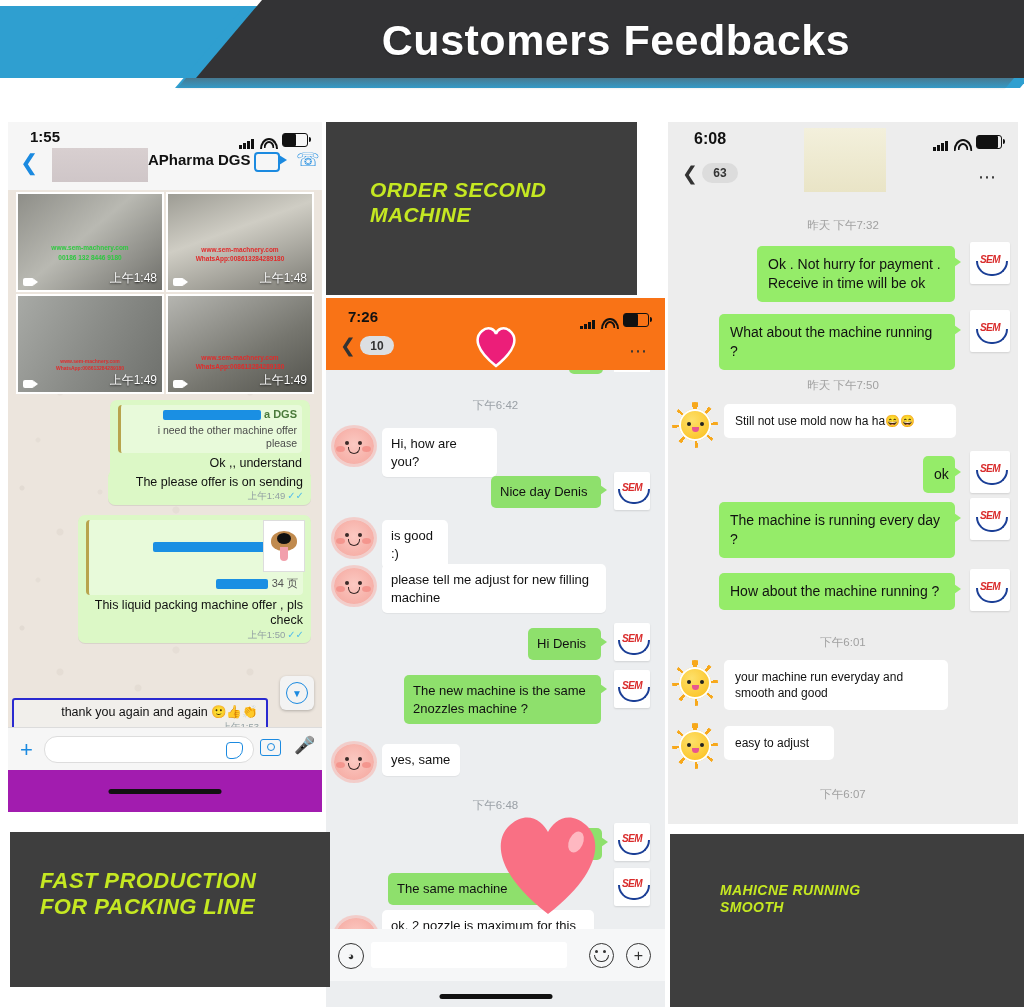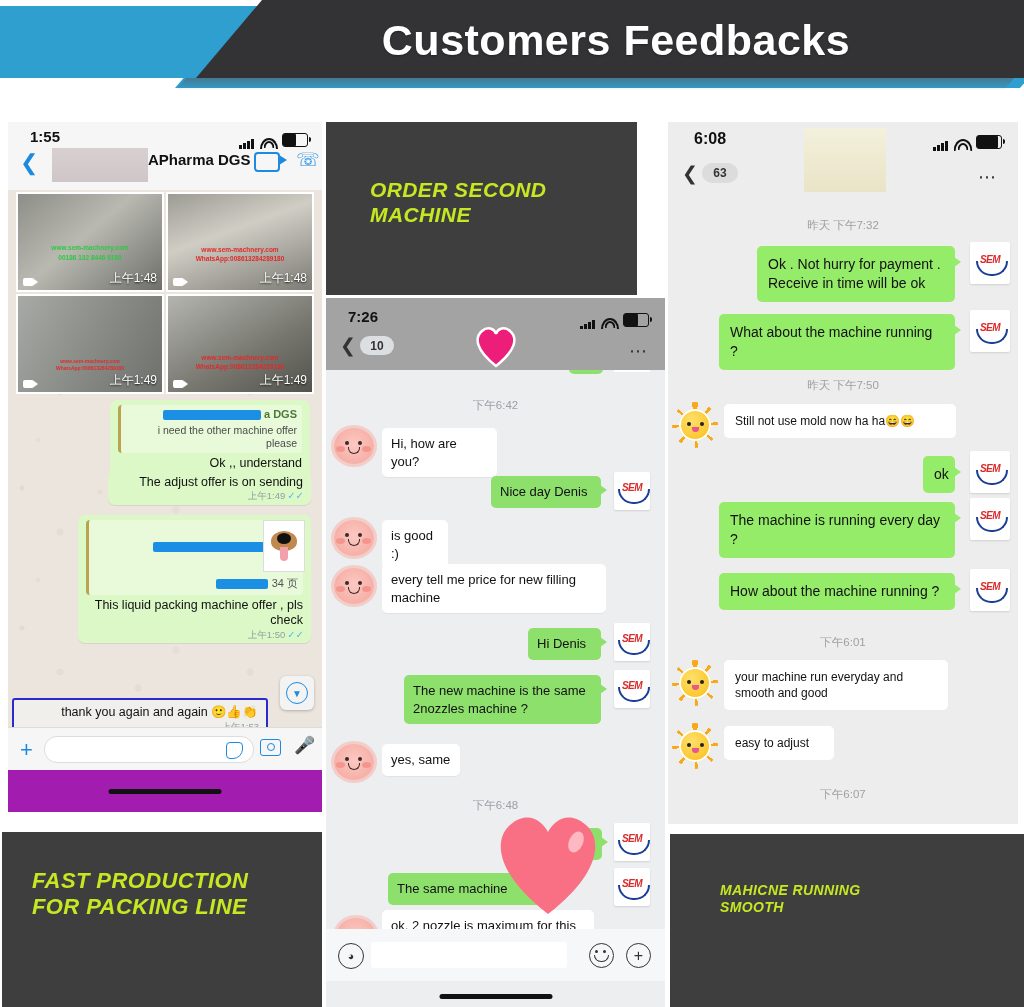--- a/index.html
+++ b/index.html
@@ -94,21 +94,21 @@
   #wa-input{position:absolute;left:0;bottom:0;width:314px;height:42px;background:#f6f6f6;border-top:1px solid #dcdcdc;}
   #wa-plus{position:absolute;left:12px;top:11px;color:#1b8ae0;font-size:22px;line-height:1;}
   #wa-field{position:absolute;left:36px;top:8px;width:208px;height:25px;background:#fff;border:1px solid #ddd;border-radius:13px;}
   #wa-sticker{position:absolute;right:10px;top:5px;width:15px;height:15px;border:1.5px solid #1b8ae0;border-radius:4px 4px 10px 4px;}
   #wa-cam{position:absolute;left:252px;top:11px;width:19px;height:15px;border:1.5px solid #1b8ae0;border-radius:3px;}
   #wa-cam::after{content:"";position:absolute;left:5.5px;top:3px;width:6px;height:6px;border:1.5px solid #1b8ae0;border-radius:50%;}
   #wa-mic{position:absolute;left:286px;top:9px;color:#1b8ae0;font-size:17px;line-height:1;}
 
   
   #p-mid{left:326px;top:298px;width:339px;height:709px;background:#eceef0;}
-  #mid-top{position:absolute;left:0;top:0;width:339px;height:72px;background:#a3a3a3;}
+  #mid-top{position:absolute;left:0;top:0;width:339px;height:72px;background:#f97316;}
   #mid-back{position:absolute;left:14px;top:38px;color:#333;font-size:19px;line-height:1;}
   #mid-badge{position:absolute;left:34px;top:38px;min-width:22px;height:19px;padding:0 6px;border-radius:10px;background:#dcdfe2;color:#333;font-size:12px;font-weight:bold;display:flex;align-items:center;justify-content:center;}
   #mid-dots{position:absolute;right:16px;top:44px;color:#333;font-size:18px;letter-spacing:2px;line-height:1;}
   #mid-heart{position:absolute;left:146px;top:26px;}
   #mid-body{position:absolute;left:0;top:72px;width:339px;height:580px;background:#eceef0;overflow:hidden;}
   .k-date{position:absolute;width:100%;text-align:center;color:#9aa0a6;font-size:11.5px;}
   .k-in{position:absolute;background:#fff;border-radius:5px;padding:7px 9px;font-size:13px;color:#111;line-height:1.35;box-sizing:border-box;box-shadow:0 1px 1px rgba(0,0,0,.05);}
   .k-out{position:absolute;background:#8ee06c;border-radius:5px;padding:7px 9px;font-size:13px;color:#111;line-height:1.35;box-sizing:border-box;}
   .k-out::after{content:"";position:absolute;right:-6px;top:9px;border-style:solid;border-width:5px 0 5px 7px;border-color:transparent transparent transparent #8ee06c;}
   .av-fuzz{position:absolute;width:40px;height:36px;border-radius:50%;background:radial-gradient(circle at 50% 45%,#fbc9c2 0%,#f7b3ab 60%,#f4a79f 100%);
@@ -230,21 +230,21 @@
         </div>
         <div style="font-size:10.5px;color:#4b4b4b;margin-top:2px;">i need the other machine offer please</div>
       </div>
       <div>Ok ,, understand</div>
       <div class="wa-time">
         <span>上午1:49</span><span class="ticks">✓✓</span>
       </div>
     </div>
 
     <div class="bub wa-out" style="left:100px;top:280px;width:203px;">
-      <div>The adjust offer is on sending</div>
+      <div>The please offer is on sending</div>
       <div class="wa-time">
         <span>上午1:49</span><span class="ticks">✓✓</span>
       </div>
     </div>
 
     <div class="bub wa-out" style="left:70px;top:325px;width:233px;">
       <div class="quote" style="position:relative;min-height:52px;">
         <div style="font-size:10px;color:#b8902a;">您</div>
         <div style="margin-top:4px;">
           <span class="redact" style="width:118px;"></span>
@@ -361,21 +361,21 @@
     </div>
     <div class="k-in" style="left:56px;top:150px;width:66px;">is good :)</div>
 
     <div class="av-fuzz" style="left:8px;top:198px;">
       <div class="ck l"></div>
         <div class="ck r"></div>
         <div class="eye l"></div>
         <div class="eye r"></div>
         <div class="mouth"></div>
     </div>
-    <div class="k-in" style="left:56px;top:194px;width:224px;">every tell me price for new filling machine</div>
+    <div class="k-in" style="left:56px;top:194px;width:224px;">please tell me adjust for new filling machine</div>
 
     <div class="k-out" style="left:202px;top:258px;width:73px;">Hi Denis</div>
     <div class="av-sem" style="left:288px;top:253px;">
       <div class="sem-logo">
           <div class="word">SEM</div>
           <div class="swoosh"></div>
         </div>
     </div>
 
     <div class="k-out" style="left:78px;top:305px;width:197px;">The new machine is the same 2nozzles machine ?</div>
@@ -537,21 +537,21 @@
         <div class="eye l"></div>
         <div class="eye r"></div>
         <div class="mouth"></div>
     </div>
     <div class="w-in" style="left:56px;top:528px;width:110px;">easy to adjust</div>
 
     <div class="w-date" style="top:589px;">下午6:07</div>
   </div>
 </div>
 
-<div class="dark-panel" id="c-fast" style="left:2px;top:832px;width:320px;height:175px;">
+<div class="dark-panel" id="c-fast" style="left:10px;top:832px;width:320px;height:155px;">
   <div class="dtext" style="left:30px;top:36px;font-size:22px;white-space:pre-line;">FAST PRODUCTION
 FOR PACKING LINE</div>
 </div>
 
 <div class="dark-panel" id="c-machine" style="left:670px;top:834px;width:354px;height:173px;">
   <div class="dtext" style="left:50px;top:48px;font-size:14px;white-space:pre-line;">MAHICNE RUNNING
 SMOOTH</div>
 </div>
 
 </body></html>

